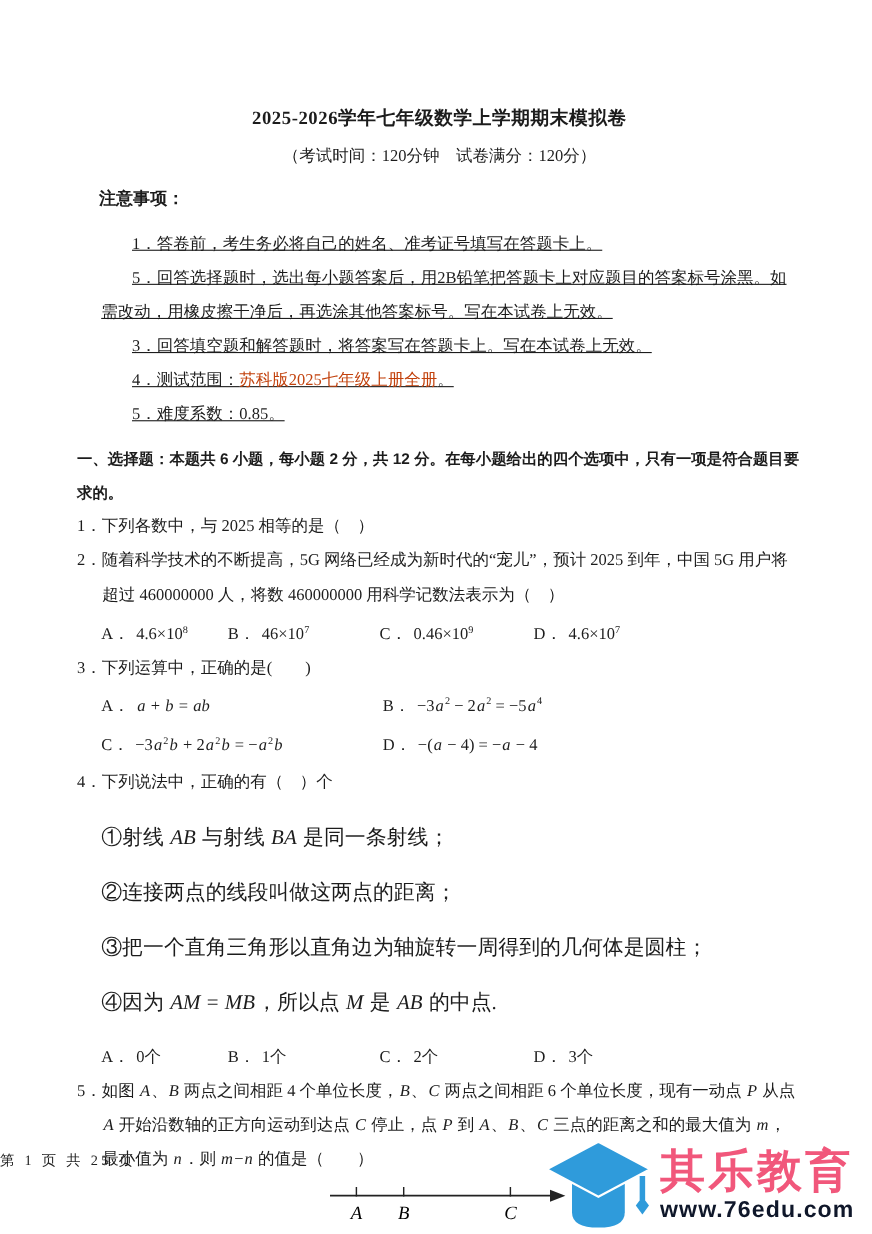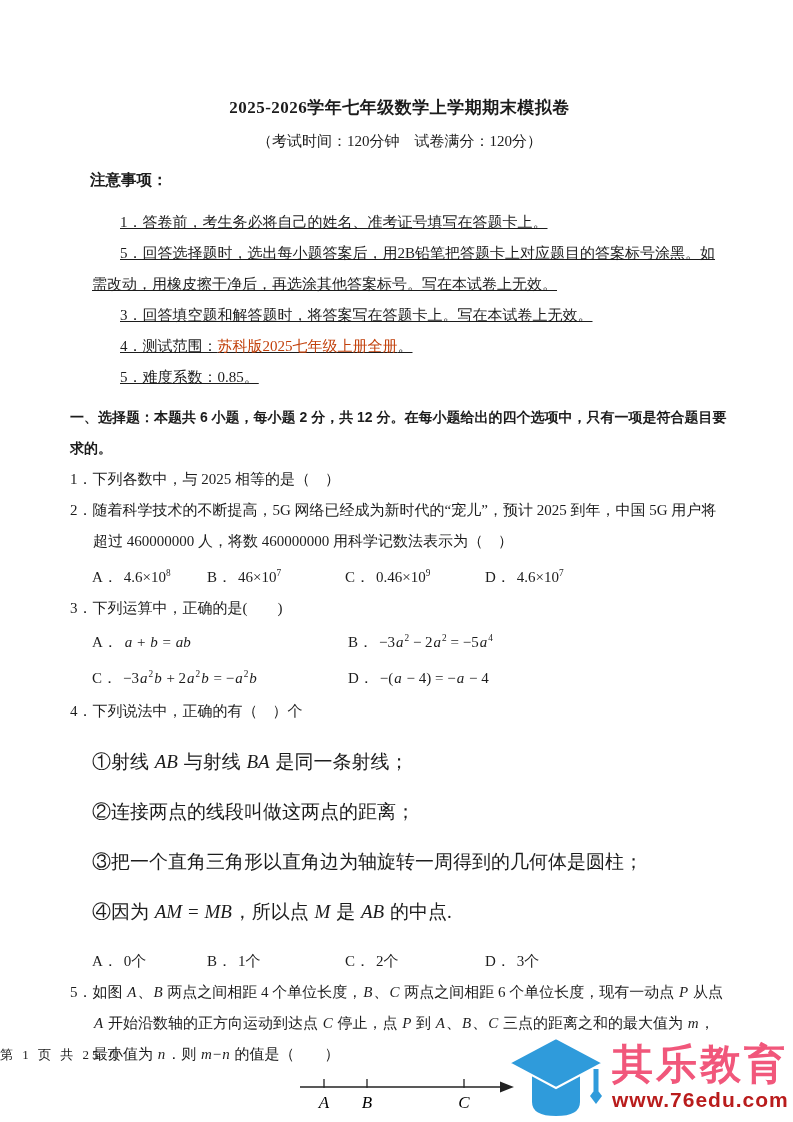--- a/index.html
+++ b/index.html
@@ -58,32 +58,32 @@
   .nl-label {
     font-family:"Liberation Serif","DejaVu Serif",serif;
     font-style:italic; font-size:17px;
   }
 
   .footer {
     position:absolute; top:1046px; left:0; width:100%;
     text-align:left; font-size:13px; letter-spacing:3px; color:#222;
   }
   .logo {
-    position:absolute; left:506px; top:1036px;
+    position:absolute; left:494px; top:1036px;
     display:flex; align-items:flex-start;
   }
   .logo-text { margin-left:6px; padding-top:8px; }
   .brand {
     font-family:"Liberation Sans","DejaVu Sans",sans-serif;
     font-size:41px; font-weight:bold; color:#f1577b;
     letter-spacing:3px; line-height:1.0; white-space:nowrap;
   }
   .url {
     font-family:"Liberation Sans","DejaVu Sans",sans-serif;
-    font-size:21px; font-weight:bold; color:#b91c1c;
+    font-size:21px; font-weight:bold; color:#0f172a;
     letter-spacing:1px; margin-top:3px; text-align:right;
   }
 </style>
 </head>
 <body>
 
 <div class="page">
   <div class="content">
 
     <h1 class="title">2025-2026学年七年级数学上学期期末模拟卷</h1>

